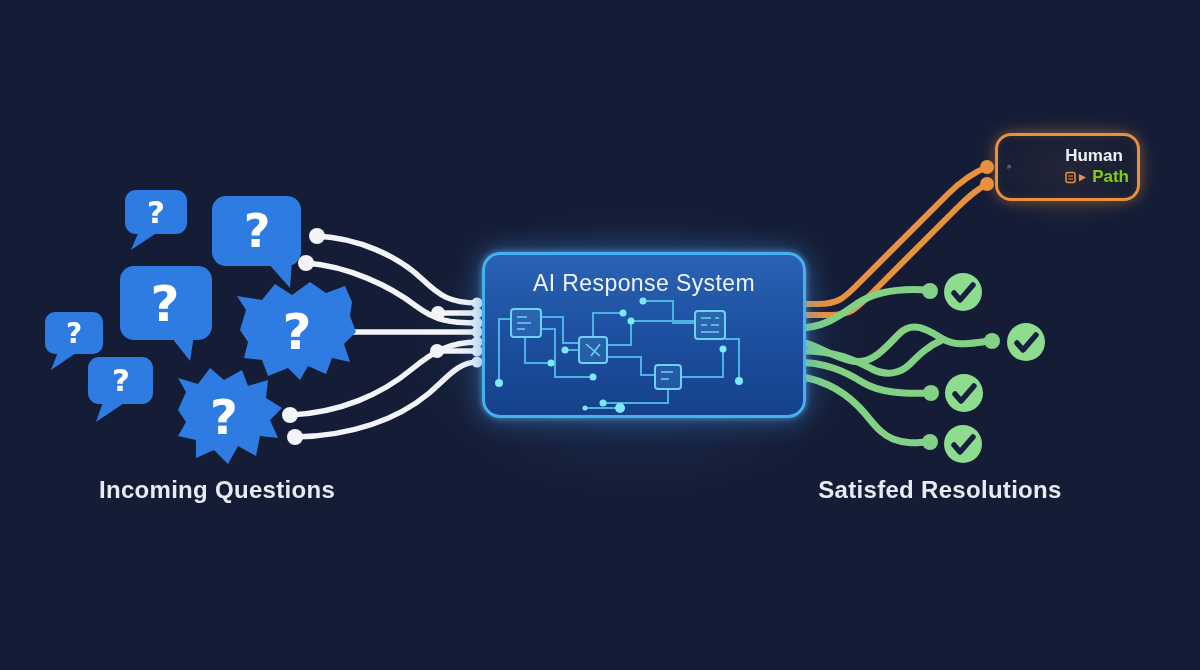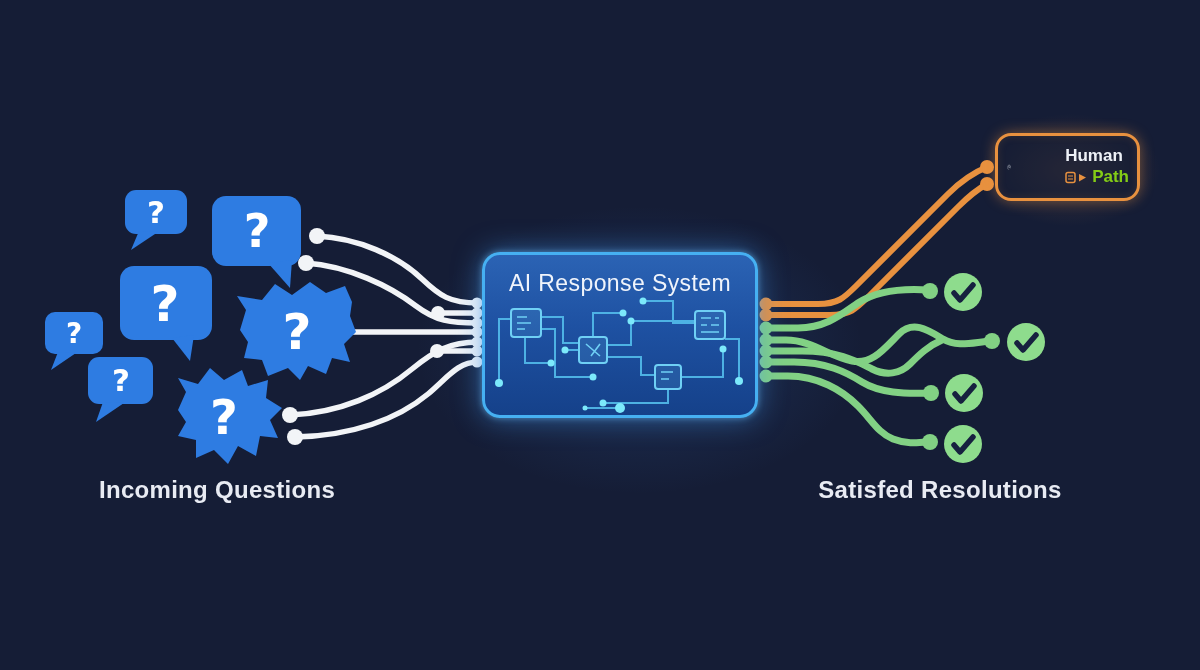--- a/index.html
+++ b/index.html
@@ -10,21 +10,21 @@
   }
   .glow{position:absolute;pointer-events:none;border-radius:50%;}
   .glow-center{left:330px;top:150px;width:620px;height:400px;
     background:radial-gradient(closest-side,rgba(62,125,215,.22),rgba(62,125,215,0) 72%);}
   .glow-human{left:950px;top:95px;width:240px;height:150px;
     background:radial-gradient(closest-side,rgba(235,150,70,.18),rgba(235,150,70,0) 75%);}
   .layer{position:absolute;left:0;top:0;z-index:1;}
   .qmark{fill:#ffffff;font-family:"DejaVu Sans",sans-serif;font-weight:700;text-anchor:middle;}
 
   .ai-box{
-    position:absolute;left:482px;top:252px;width:276px;height:166px;z-index:2;
+    position:absolute;left:482px;top:252px;width:324px;height:166px;z-index:2;
     box-sizing:border-box;border:3px solid #46b0f2;border-radius:18px;
     background:linear-gradient(180deg,#2b63b4 0%,#1e51a2 45%,#15418a 100%);
     box-shadow:0 0 28px rgba(64,150,235,.55),0 0 6px rgba(130,205,255,.55);
   }
   .ai-title{margin-top:15px;text-align:center;color:#f0f4fb;font-size:23px;
     font-weight:500;letter-spacing:.4px;}
   .circuit{position:absolute;left:0;top:0;}
 
   .human-box{
     position:absolute;left:995px;top:133px;width:145px;height:68px;z-index:2;

